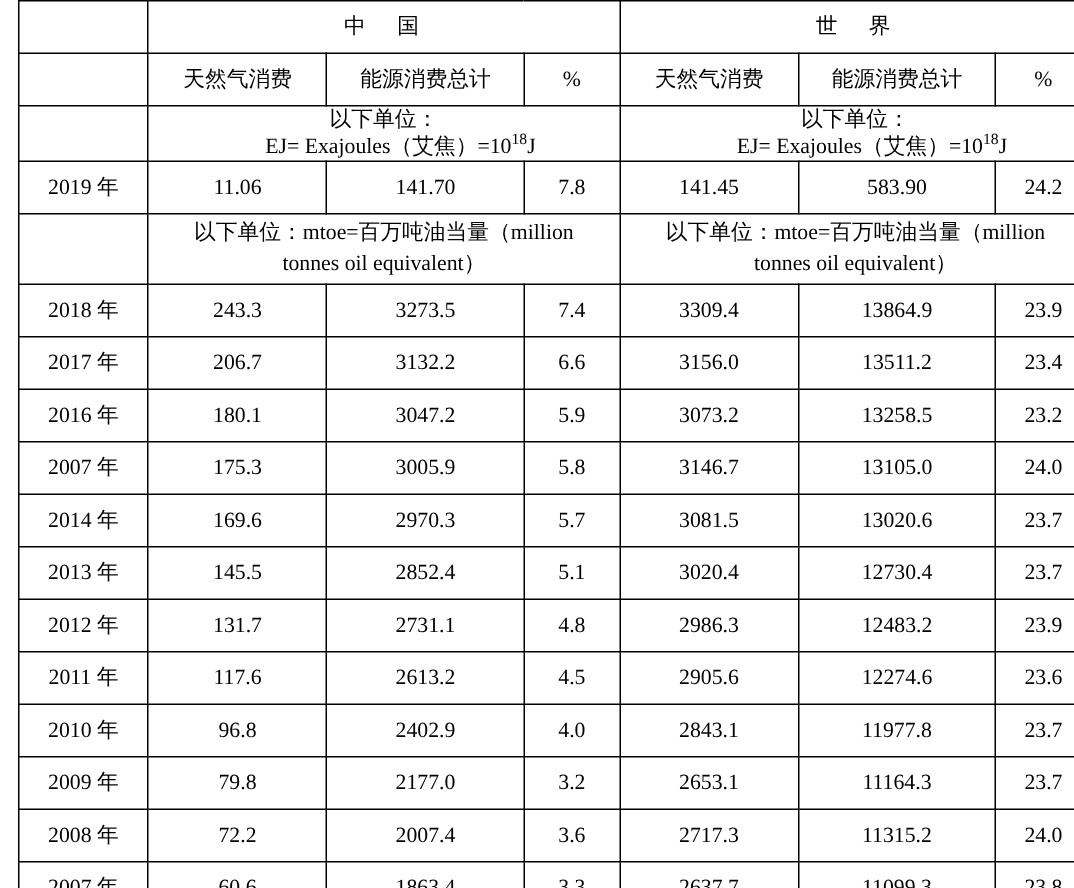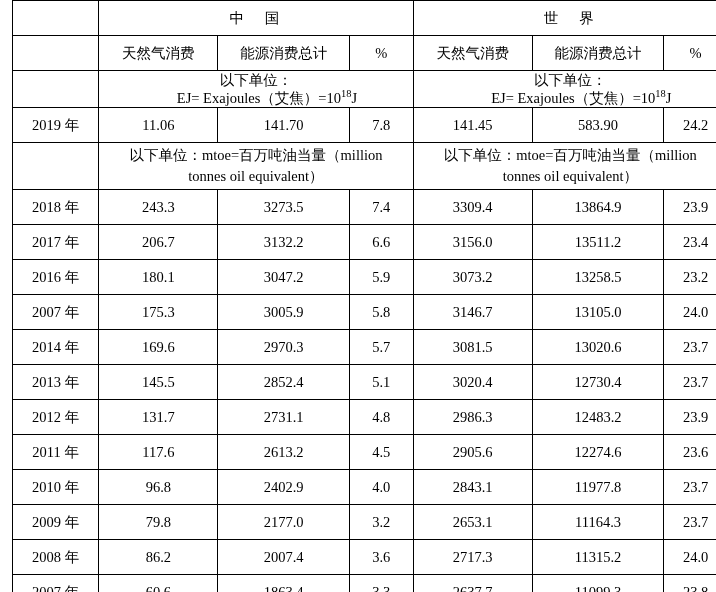--- a/index.html
+++ b/index.html
@@ -228,21 +228,21 @@
         <td class="year-cell">2009 年</td>
         <td class="num">79.8</td>
         <td class="num">2177.0</td>
         <td class="num">3.2</td>
         <td class="num">2653.1</td>
         <td class="num">11164.3</td>
         <td class="num">23.7</td>
       </tr>
       <tr>
         <td class="year-cell">2008 年</td>
-        <td class="num">86.2</td>
+        <td class="num">72.2</td>
         <td class="num">2007.4</td>
         <td class="num">3.6</td>
         <td class="num">2717.3</td>
         <td class="num">11315.2</td>
         <td class="num">24.0</td>
       </tr>
       <tr>
         <td class="year-cell">2007 年</td>
         <td class="num">60.6</td>
         <td class="num">1863.4</td>

